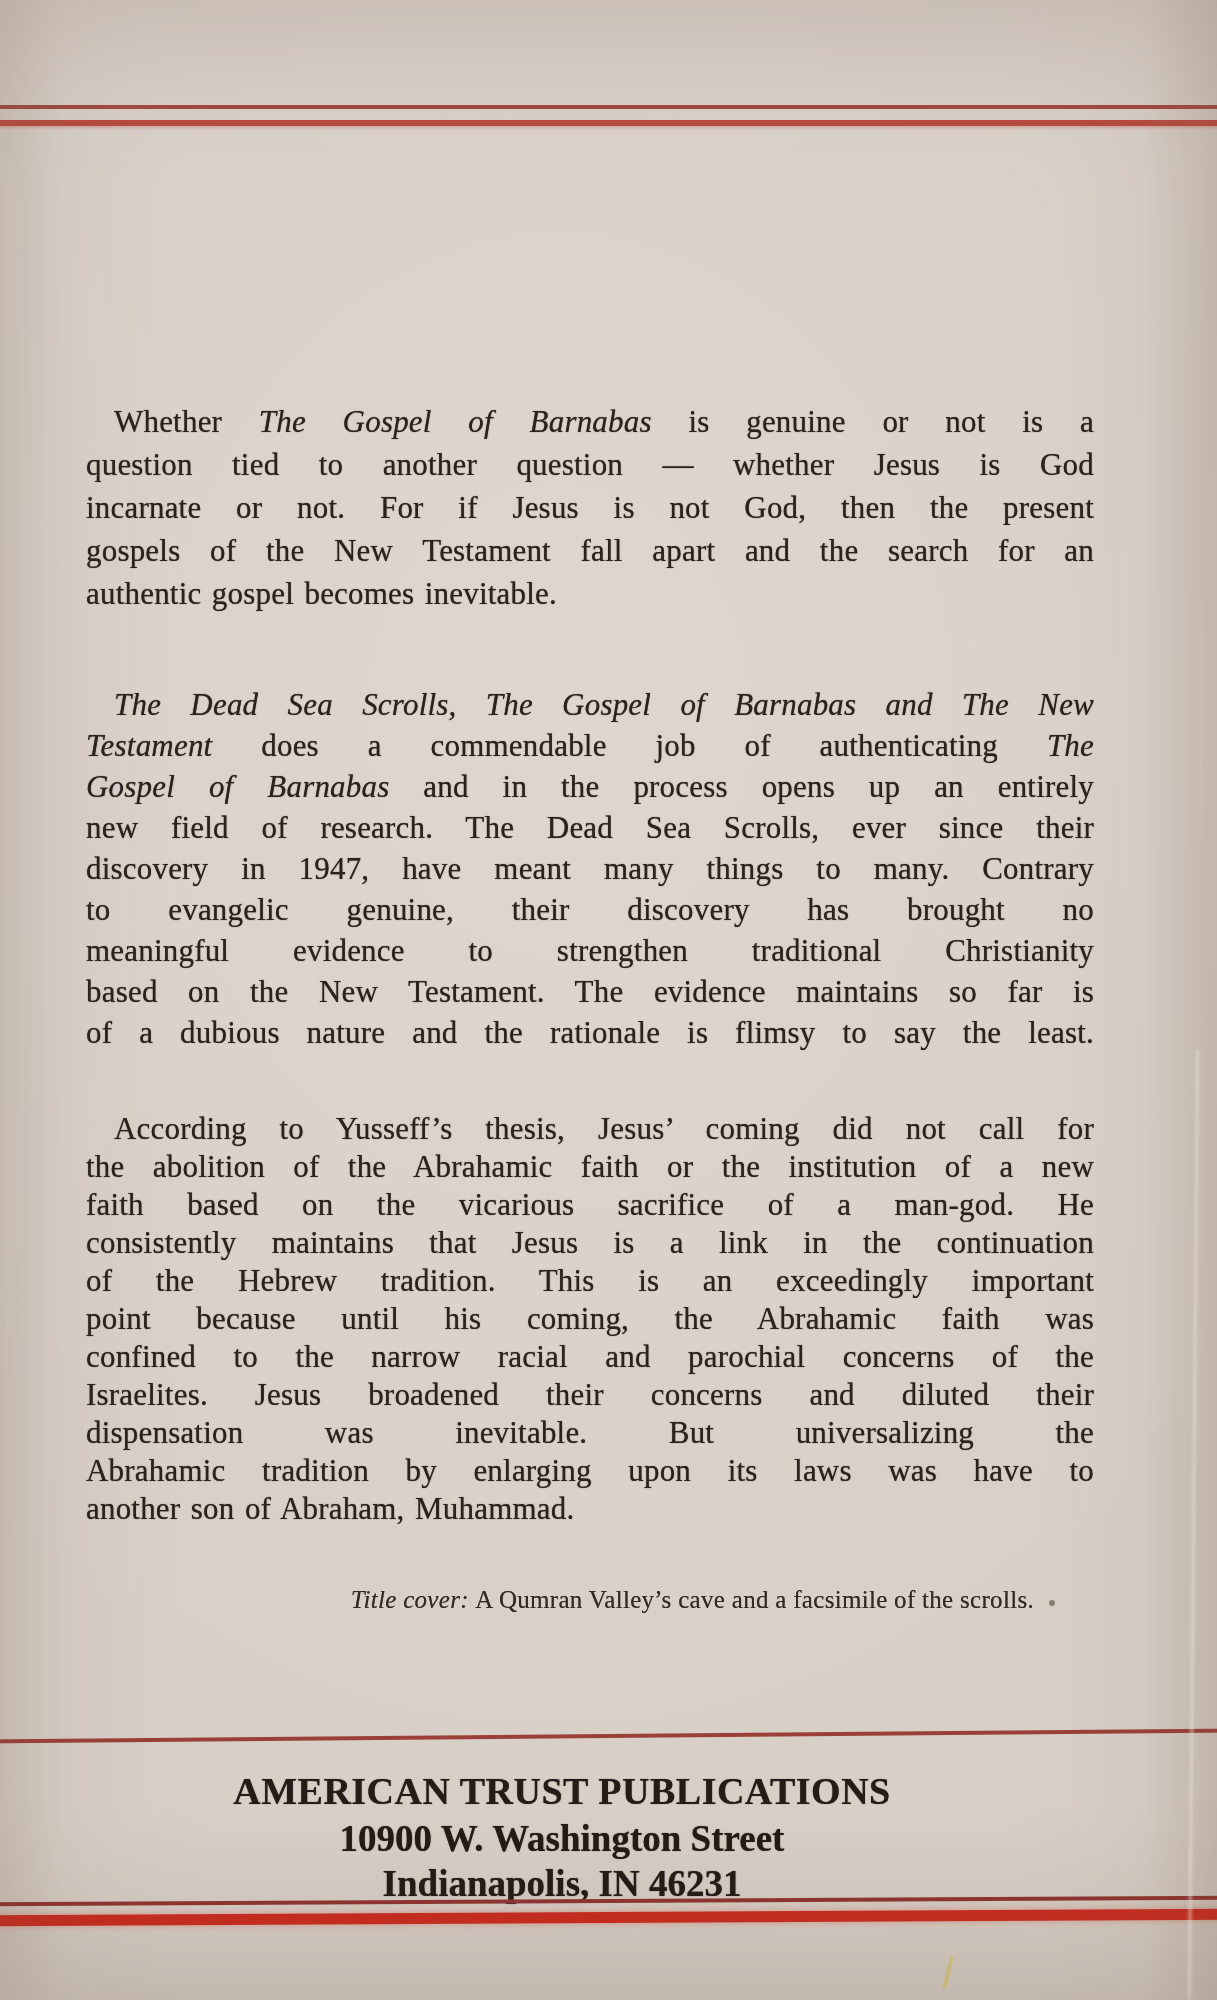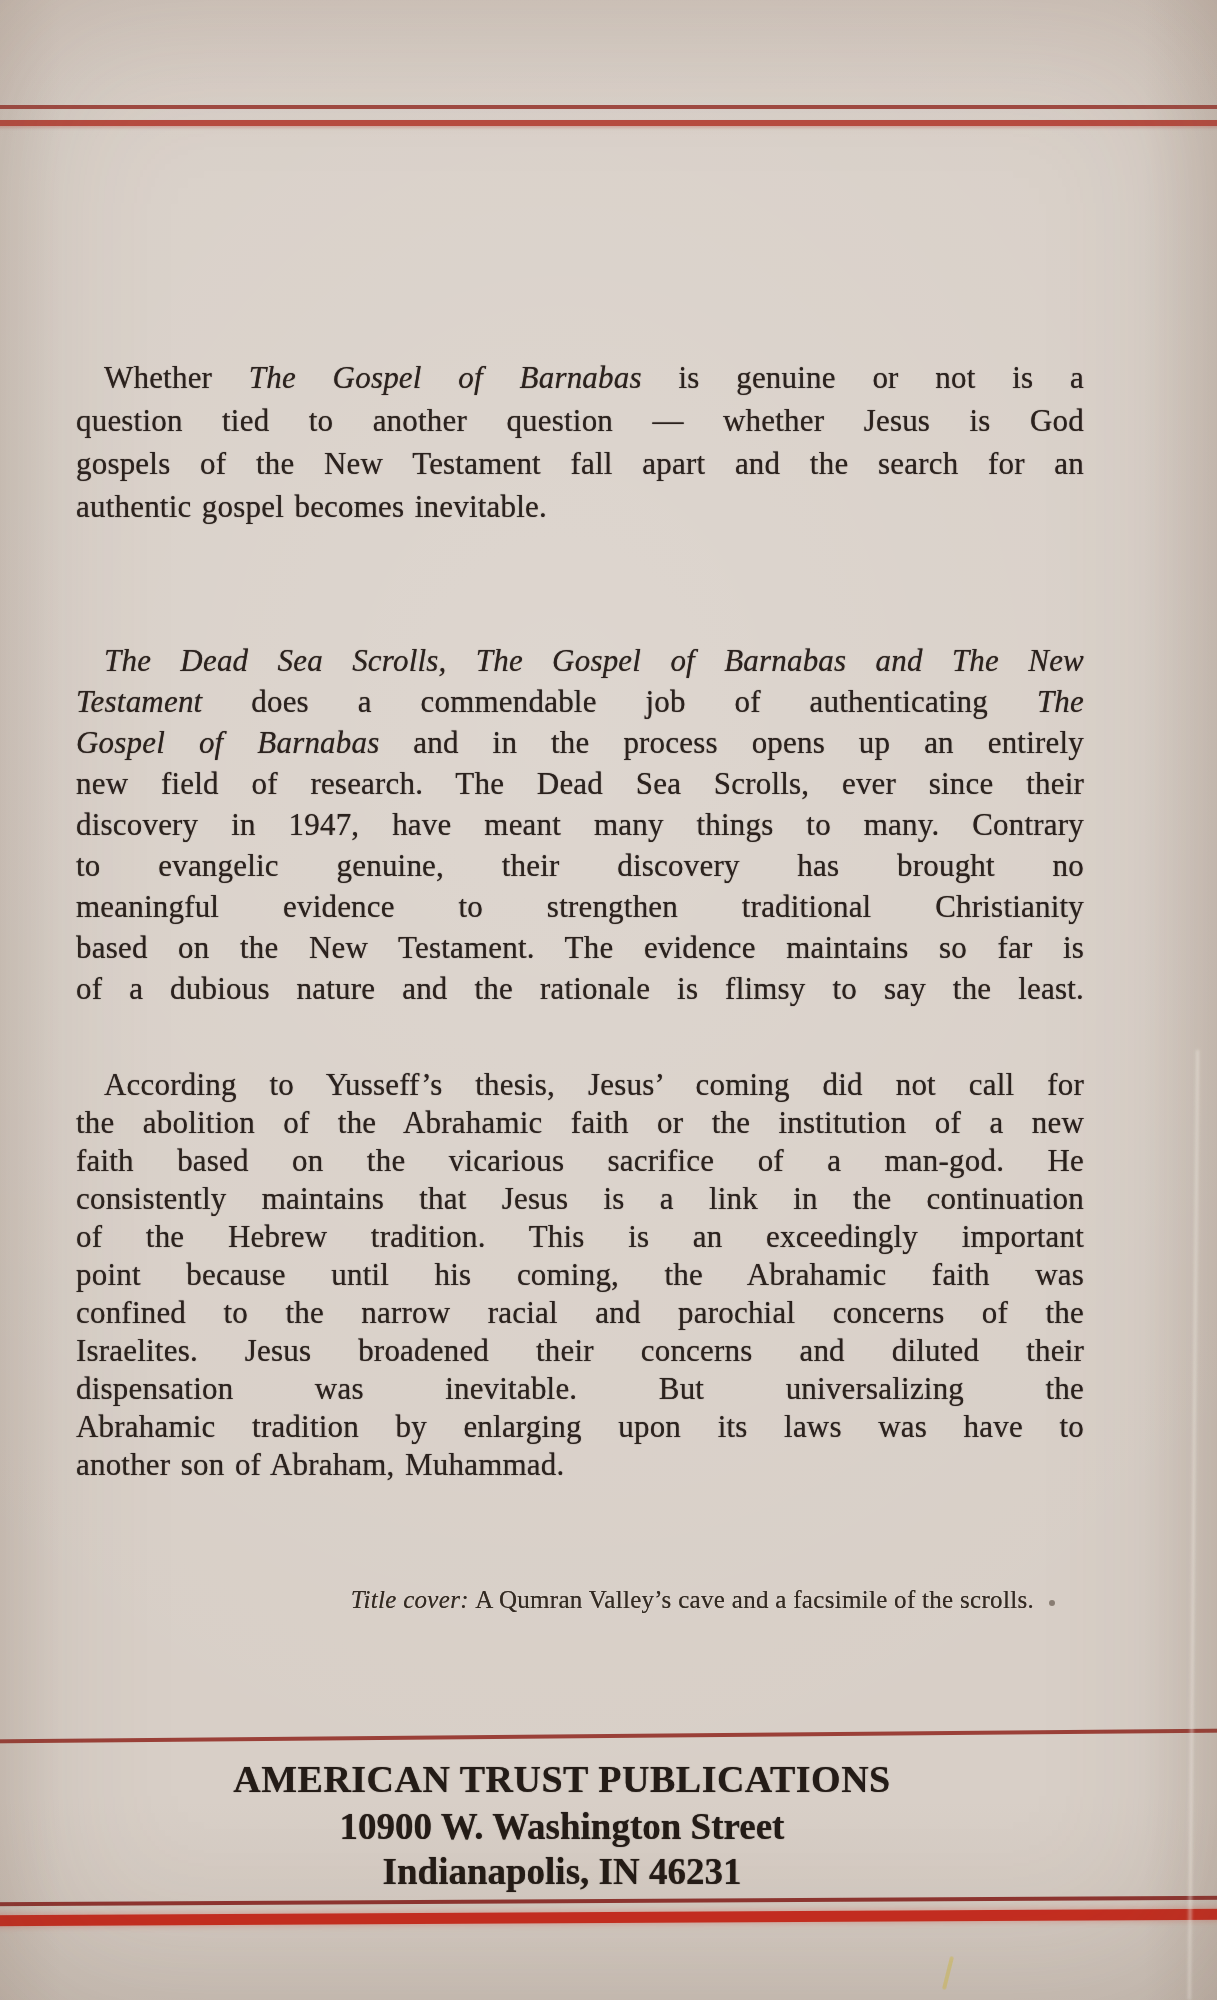--- a/index.html
+++ b/index.html
@@ -29,23 +29,24 @@
   .top-thick { top: 120px;  height: 6px;  background: #b84b40; filter: blur(0.7px);
                box-shadow: 0 2px 3px rgba(195,95,85,0.35); }
   .mid       { top: 1734px; height: 4px;  background: #9a4038; filter: blur(0.6px);
                transform: rotate(-0.5deg); }
   .bot-thin  { top: 1899px; height: 4px;  background: #8e3430; filter: blur(0.6px);
                transform: rotate(-0.3deg); }
   .bot-thick { top: 1912px; height: 11px; background: #c62c1f; filter: blur(0.7px);
                box-shadow: 0 0 7px rgba(212,85,72,0.45); transform: rotate(-0.3deg); }
 
   .para {
-    position: absolute; left: 76px; width: 1008px;
+    position: absolute; left: 86px; width: 1008px;
     font-size: 31px; letter-spacing: 0.2px; word-spacing: 2.5px;
     text-shadow: 0 0 1px rgba(43,34,30,0.78);
+    margin-top: 44px;
   }
   .p1 { top: 356px;  line-height: 43px; }
   .p2 { top: 640px;  line-height: 41px; }
   .p3 { top: 1066px; line-height: 38px; }
 
   .tline { text-align: justify; text-align-last: justify; }
   .tline.rag { text-align-last: left; }
   .tline.first { text-indent: 28px; }
   .it { font-style: italic; }
 
@@ -54,21 +55,21 @@
     box-sizing: border-box; padding-right: 52px;
     text-align: right; font-size: 25px; letter-spacing: 0.3px;
     color: #332a22; text-shadow: 0 0 0.6px rgba(51,42,34,0.7);
   }
 
   .publisher {
     position: absolute; left: 78px; top: 1754px; width: 968px;
     text-align: center; font-weight: bold; color: #241c17;
     text-shadow: 0 0 1px rgba(36,28,23,0.8);
   }
-  .pub-name { font-size: 38px; line-height: 50px; letter-spacing: 0.5px; }
+  .pub-name { font-size: 38px; line-height: 50px; letter-spacing: 0.5px; margin-top: 12px; }
   .pub-line { font-size: 37px; line-height: 45px; }
 
   .crease {
     position: absolute; left: 1192px; top: 1050px; width: 3px; height: 950px;
     background: rgba(248,243,235,0.55); filter: blur(1.5px); transform: rotate(0.5deg);
   }
   .speck-dot {
     position: absolute; left: 1049px; top: 1600px; width: 6px; height: 6px;
     border-radius: 50%; background: rgba(75,60,48,0.55); filter: blur(0.5px);
   }
@@ -82,20 +83,21 @@
 <body>
 
 <div class="cover">
 
   <div class="rule top-thin"></div>
   <div class="rule top-thick"></div>
 
   <div class="para p1">
       <div class="tline first"><span>Whether </span><span class="it">The Gospel of Barnabas</span><span> is genuine or not is a</span></div>
       <div class="tline"><span>question tied to another question — whether Jesus is God</span></div>
+      <div class="tline"><span>incarnate or not. For if Jesus is not God, then the present</span></div>
       <div class="tline"><span>gospels of the New Testament fall apart and the search for an</span></div>
       <div class="tline rag"><span>authentic gospel becomes inevitable.</span></div>
     </div>
 
   <div class="para p2">
       <div class="tline first"><span class="it">The Dead Sea Scrolls, The Gospel of Barnabas and The New</span></div>
       <div class="tline"><span class="it">Testament</span><span> does a commendable job of authenticating </span><span class="it">The</span></div>
       <div class="tline"><span class="it">Gospel of Barnabas</span><span> and in the process opens up an entirely</span></div>
       <div class="tline"><span>new field of research. The Dead Sea Scrolls, ever since their</span></div>
       <div class="tline"><span>discovery in 1947, have meant many things to many. Contrary</span></div>

